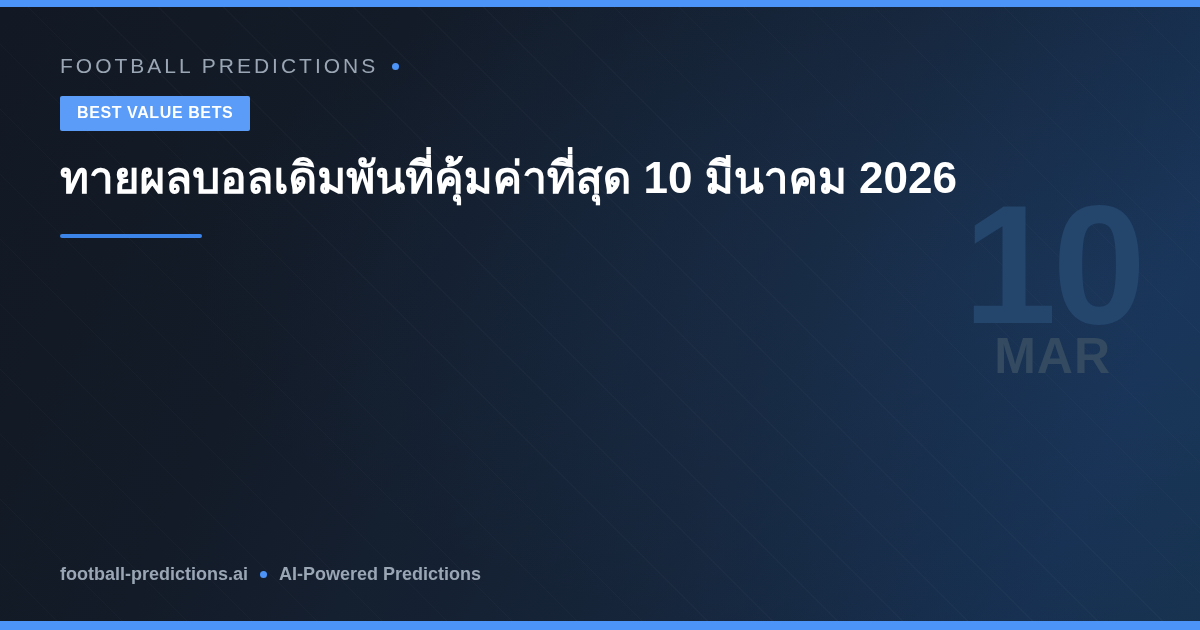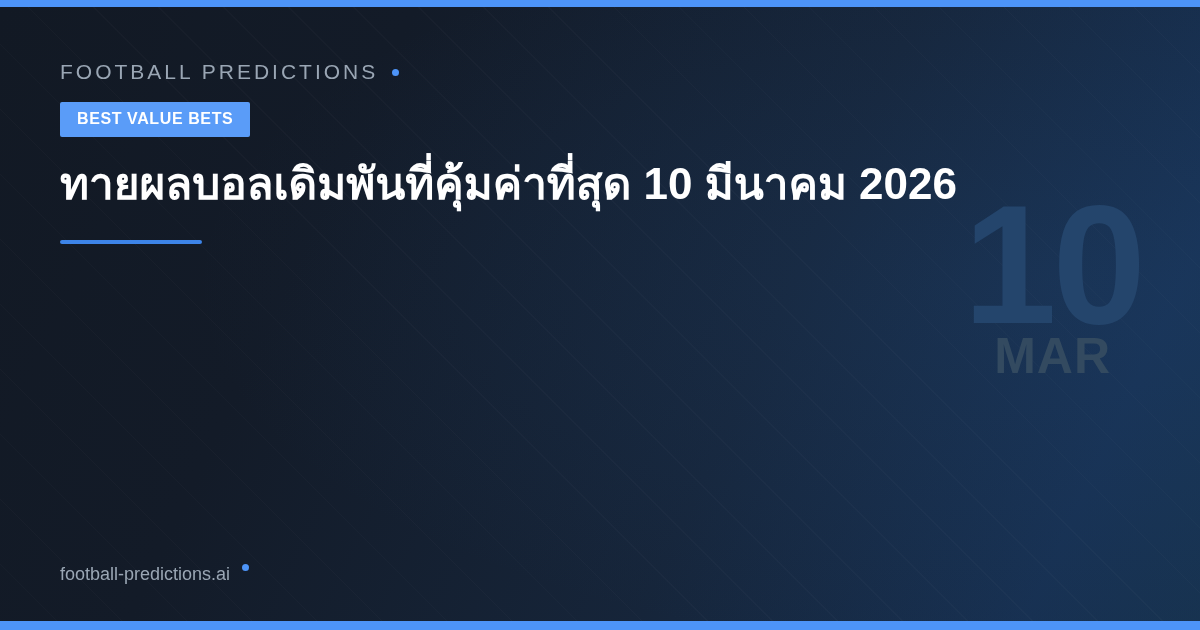--- a/index.html
+++ b/index.html
@@ -75,21 +75,21 @@
     line-height: 1;
     font-weight: bold;
     letter-spacing: 1px;
     color: #334a60;
   }
 
   
   #content {
     position: absolute;
     left: 60px;
-    top: 16px;
+    top: 10px;
     z-index: 3;
     width: 960px;
   }
 
   #eyebrow-row {
     display: flex;
     align-items: center;
     gap: 14px;
     margin-top: 44px;
   }
@@ -138,21 +138,23 @@
     border-radius: 2px;
   }
 
   
   #footer {
     position: absolute;
     left: 60px;
     bottom: 45px;
     z-index: 3;
     display: flex;
+    align-items: center;
     gap: 12px;
+    font-weight: bold;
   }
   #footer .f-text {
     font-size: 18px;
     color: #9aa6b4;
     white-space: nowrap;
   }
 </style>
 </head>
 <body>
 
@@ -180,15 +182,16 @@
 
     <h1 id="headline">ทายผลบอลเดิมพันที่คุ้มค่าที่สุด 10 มีนาคม 2026</h1>
 
     <div id="rule"></div>
 
   </div>
 
   <div id="footer">
     <span class="f-text">football-predictions.ai</span>
     <span class="dot"></span>
+    <span class="f-text">AI-Powered Predictions</span>
   </div>
 
 </div>
 
 </body></html>

